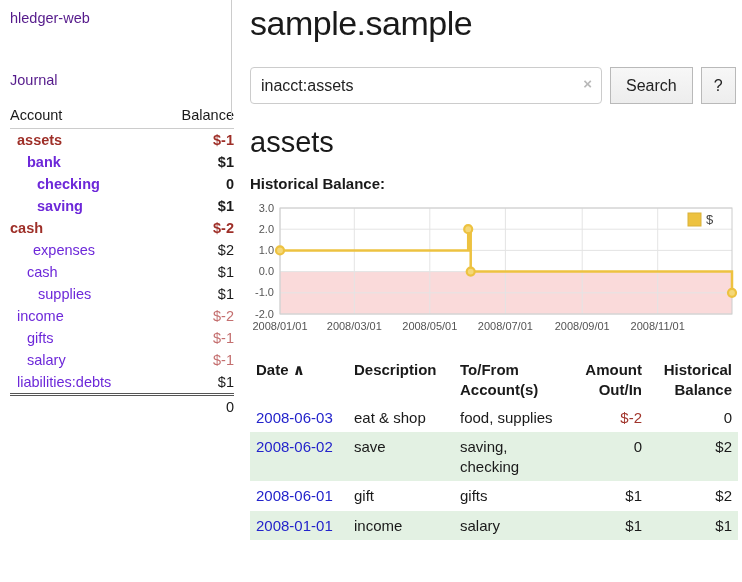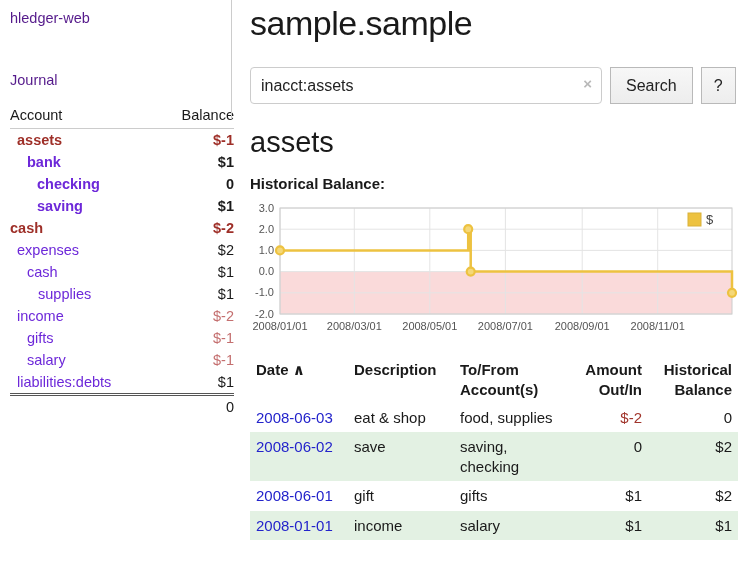--- a/index.html
+++ b/index.html
@@ -80,21 +80,21 @@
           </tr>
           <tr>
             <td><a href="#" class="acct b" style="margin-left: 27px;">saving</a></td>
             <td class="bal b">$1</td>
           </tr>
           <tr>
             <td><a href="#" class="acct b rs" style="">cash</a></td>
             <td class="bal b rs">$-2</td>
           </tr>
           <tr>
-            <td><a href="#" class="acct" style="margin-left: 7px;">expenses</a></td>
+            <td><a href="#" class="acct" style="margin-left: 23px;">expenses</a></td>
             <td class="bal">$2</td>
           </tr>
           <tr>
             <td><a href="#" class="acct" style="margin-left: 17px;">cash</a></td>
             <td class="bal">$1</td>
           </tr>
           <tr>
             <td><a href="#" class="acct" style="margin-left: 28px;">supplies</a></td>
             <td class="bal">$1</td>
           </tr>

